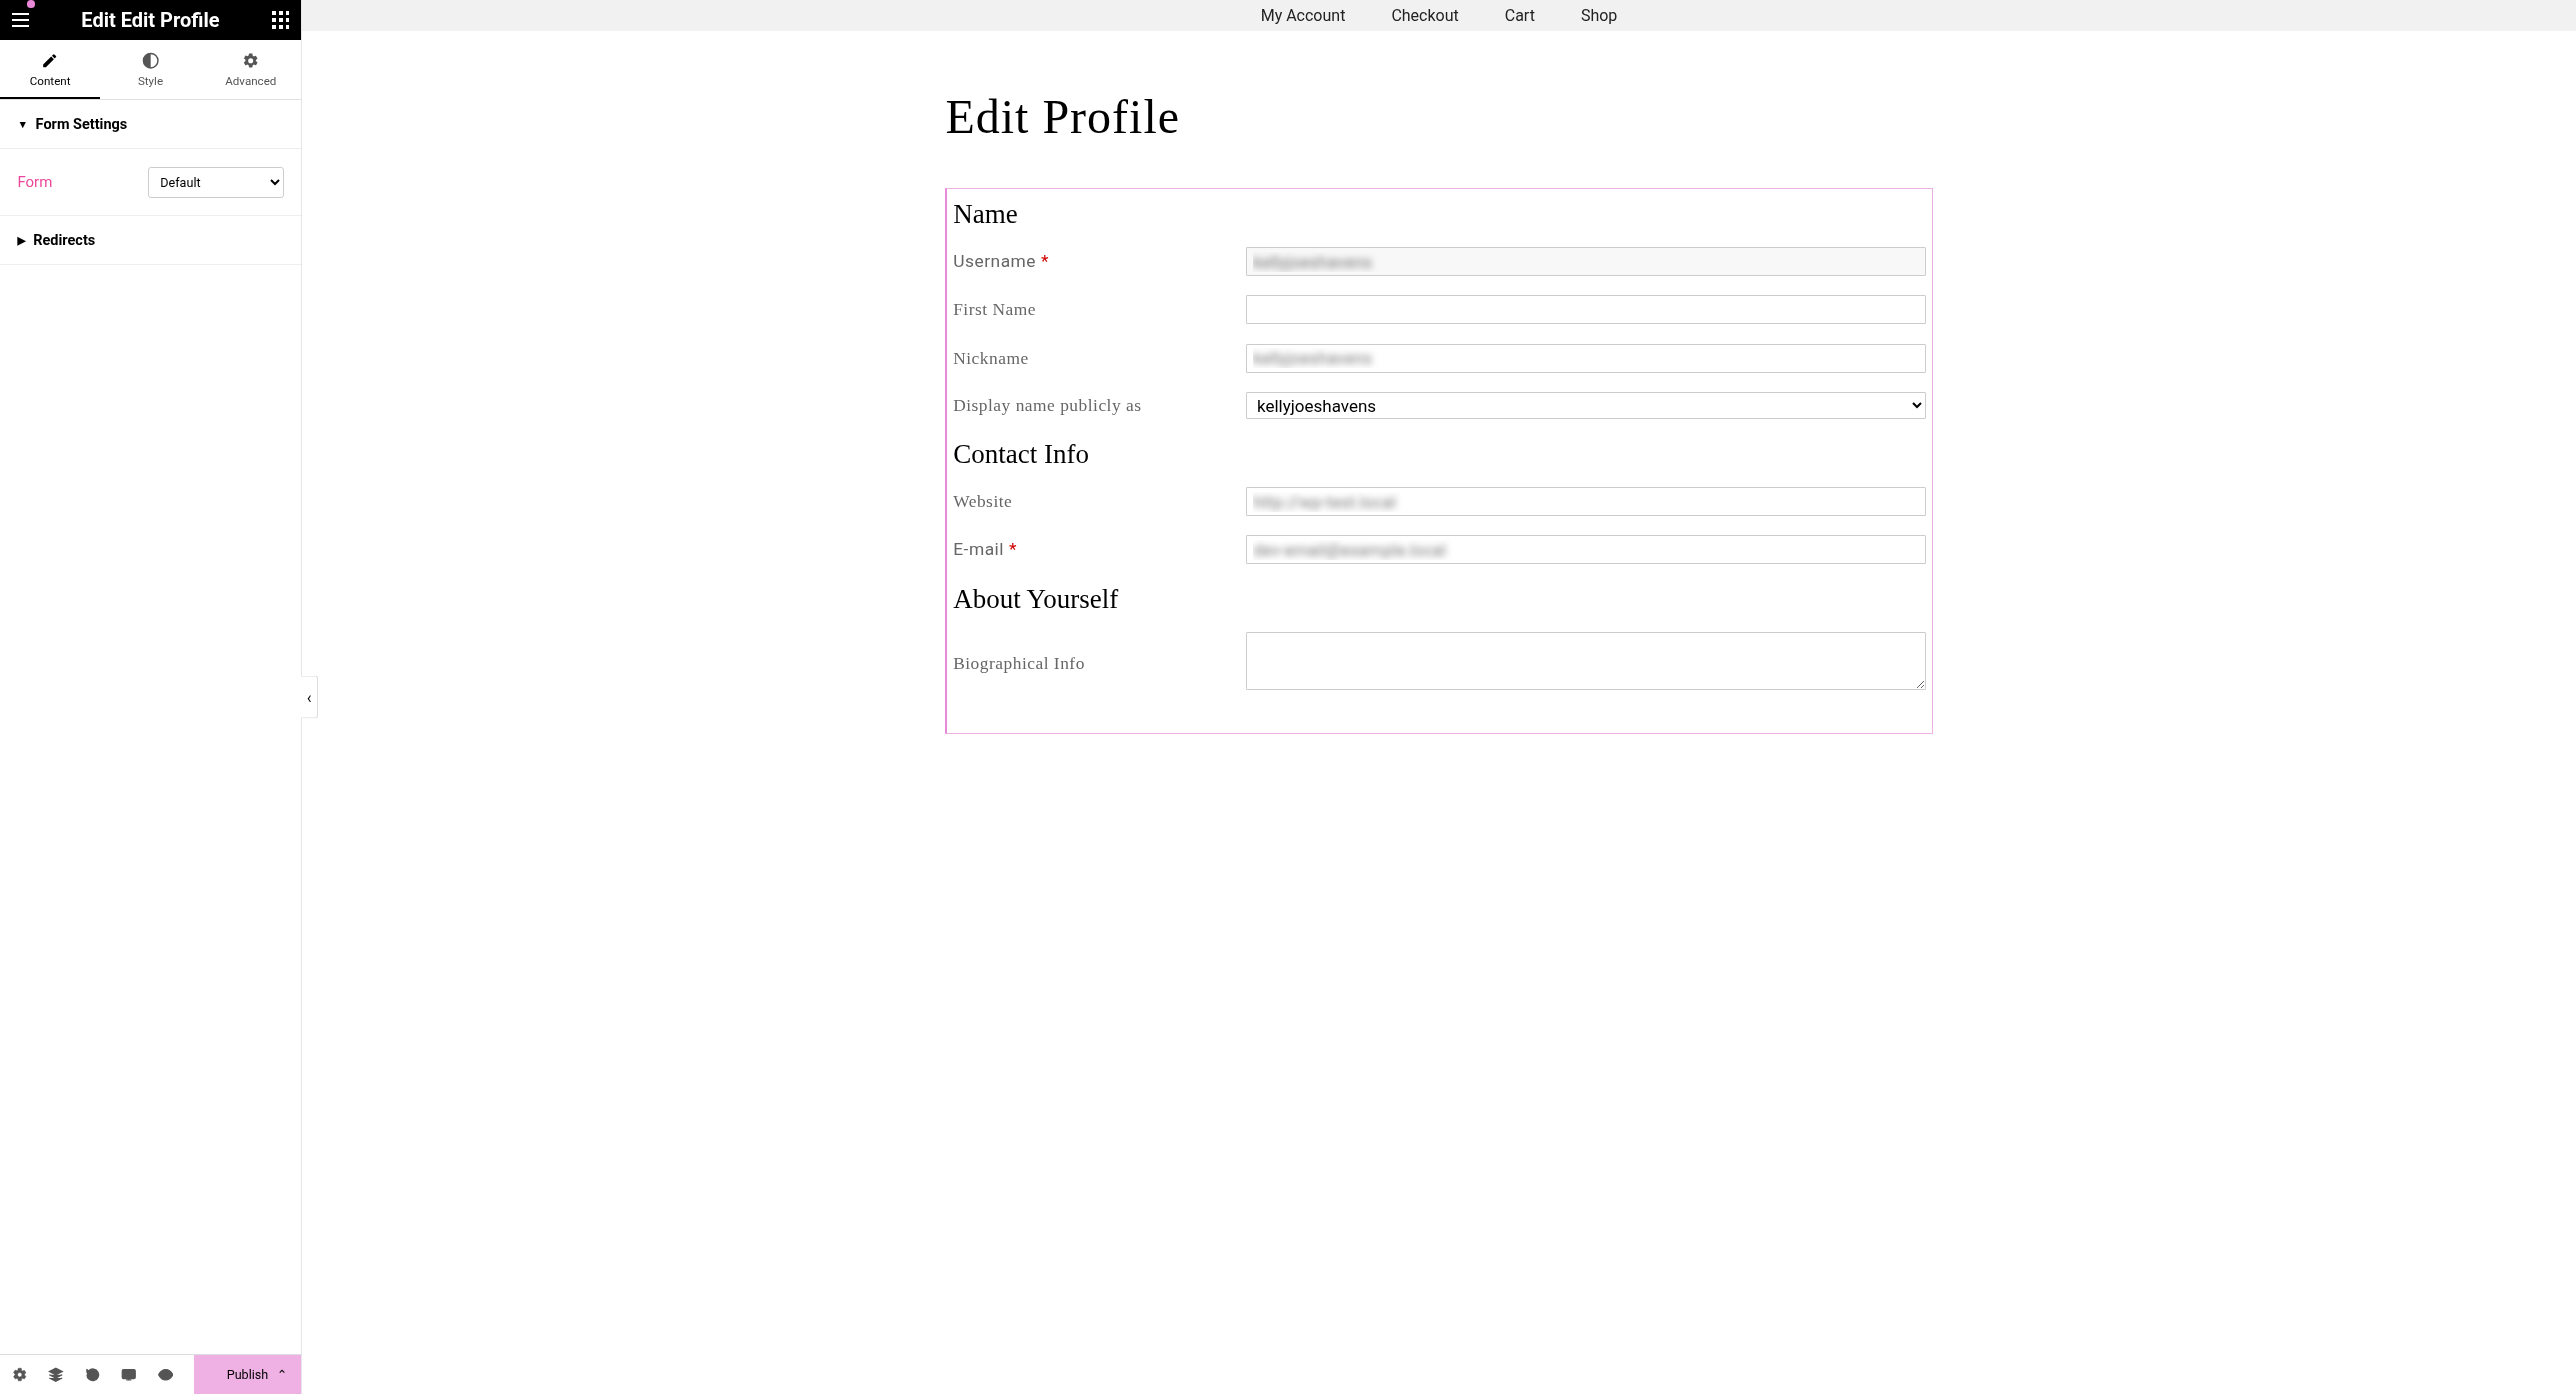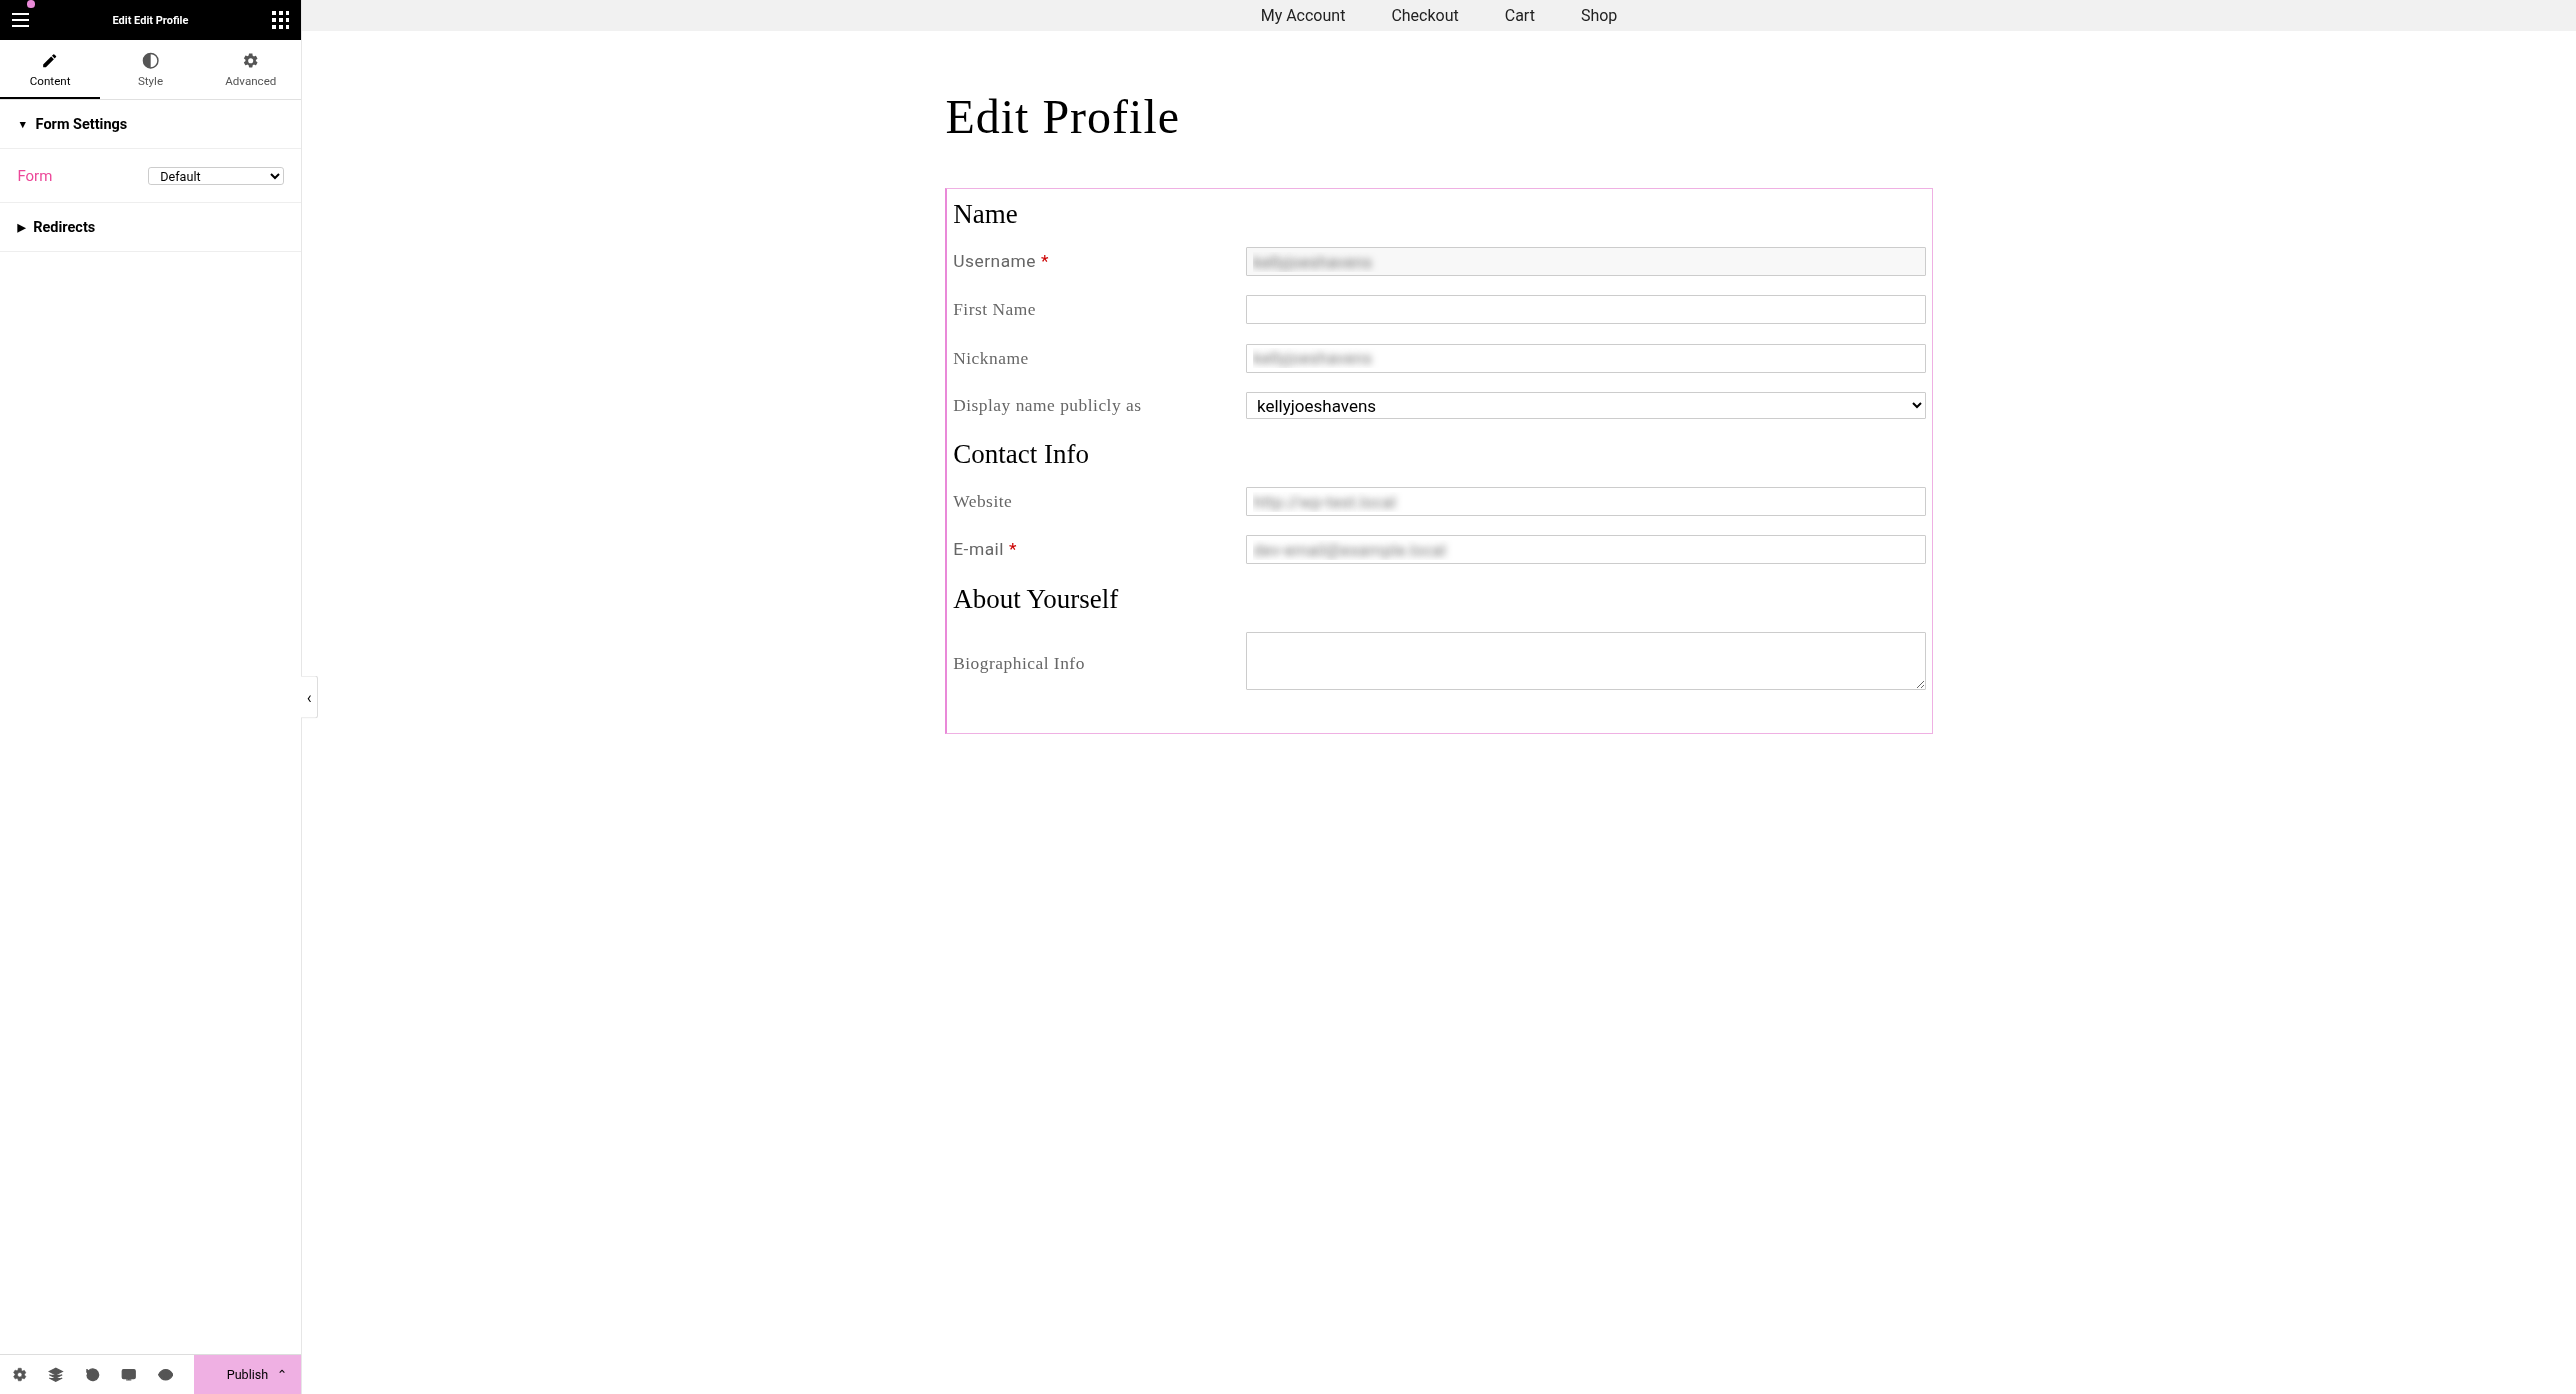--- a/index.html
+++ b/index.html
@@ -5,36 +5,36 @@
 * { margin:0; padding:0; box-sizing:border-box; font-family:-apple-system,BlinkMacSystemFont,"Segoe UI",Roboto,sans-serif; }
 html,body { width:100%; height:100%; }
 body { display:flex; }
 
 
 .panel { width:302px; min-width:302px; background:#fff; display:flex; flex-direction:column; border-right:1px solid #e6e6e6; position:relative; }
 .panel-header { height:40px; background:#000; color:#fff; display:flex; align-items:center; justify-content:space-between; padding:0 11.6px; position:relative; }
 .panel-header .burger { display:flex; flex-direction:column; gap:3.9px; cursor:pointer; }
 .panel-header .burger span { width:17.4px; height:1.9px; background:#fff; }
 .panel-header .dot { position:absolute; top:0; left:27px; width:7.7px; height:7.7px; border-radius:50%; background:#e989d8; }
-.panel-header h1 { font-size:11px; font-weight:700; }
+.panel-header h1 { font-size:20px; font-weight:700; }
 .panel-header .apps { display:grid; grid-template-columns:repeat(3,3.9px); grid-template-rows:repeat(3,3.9px); gap:2.9px; cursor:pointer; }
 .panel-header .apps span { background:#fff; width:3.9px; height:3.9px; }
 
 .panel-tabs { display:flex; border-bottom:1px solid #e0e0e0; }
 .panel-tab { flex:1; display:flex; flex-direction:column; align-items:center; gap:4.8px; padding:11.6px 0 9.7px; cursor:pointer; font-size:11.6px; color:#555; }
 .panel-tab.active { border-bottom:2.9px solid #000; color:#000; }
 .panel-tab svg { width:17.4px; height:17.4px; }
 
 .panel-body { flex:1; overflow:auto; }
 .section-header { display:flex; align-items:center; gap:7.7px; padding:15.5px 17.4px; font-weight:700; font-size:14.5px; cursor:pointer; border-bottom:1px solid #eee; }
 .section-header .caret { font-size:10.6px; }
 .section-content { padding:17.4px; border-bottom:1px solid #eee; }
 .control-row { display:flex; align-items:center; justify-content:space-between; }
 .control-row label { font-size:15px; color:#ec4899; }
-.control-row select { width:136px; height:18px; border:1px solid #ccc; border-radius:2.9px; padding:0 7.7px; font-size:12.6px; background:#fff; }
+.control-row select { width:136px; height:31px; border:1px solid #ccc; border-radius:2.9px; padding:0 7.7px; font-size:12.6px; background:#fff; }
 
 .panel-footer { height:40px; background:#fff; border-top:1px solid #ddd; display:flex; align-items:center; }
 .footer-icons { display:flex; align-items:center; padding:0 11.6px; gap:21px; flex:0 0 194px; }
 .footer-icons svg { width:15.5px; height:15.5px; cursor:pointer; fill:#555; stroke:#555; }
 .publish-btn { flex:1; height:100%; background:#efb0e3; display:flex; align-items:center; justify-content:center; font-size:12.6px; cursor:pointer; position:relative; }
 .publish-caret { position:absolute; right:13.6px; }
 
 .collapse-handle { position:absolute; right:-17.4px; top:50%; transform:translateY(-50%); width:17.4px; height:43px; background:#fff; border:1px solid #ddd; border-left:none; display:flex; align-items:center; justify-content:center; cursor:pointer; border-radius:0 2.9px 2.9px 0; z-index:5; }
 
 

